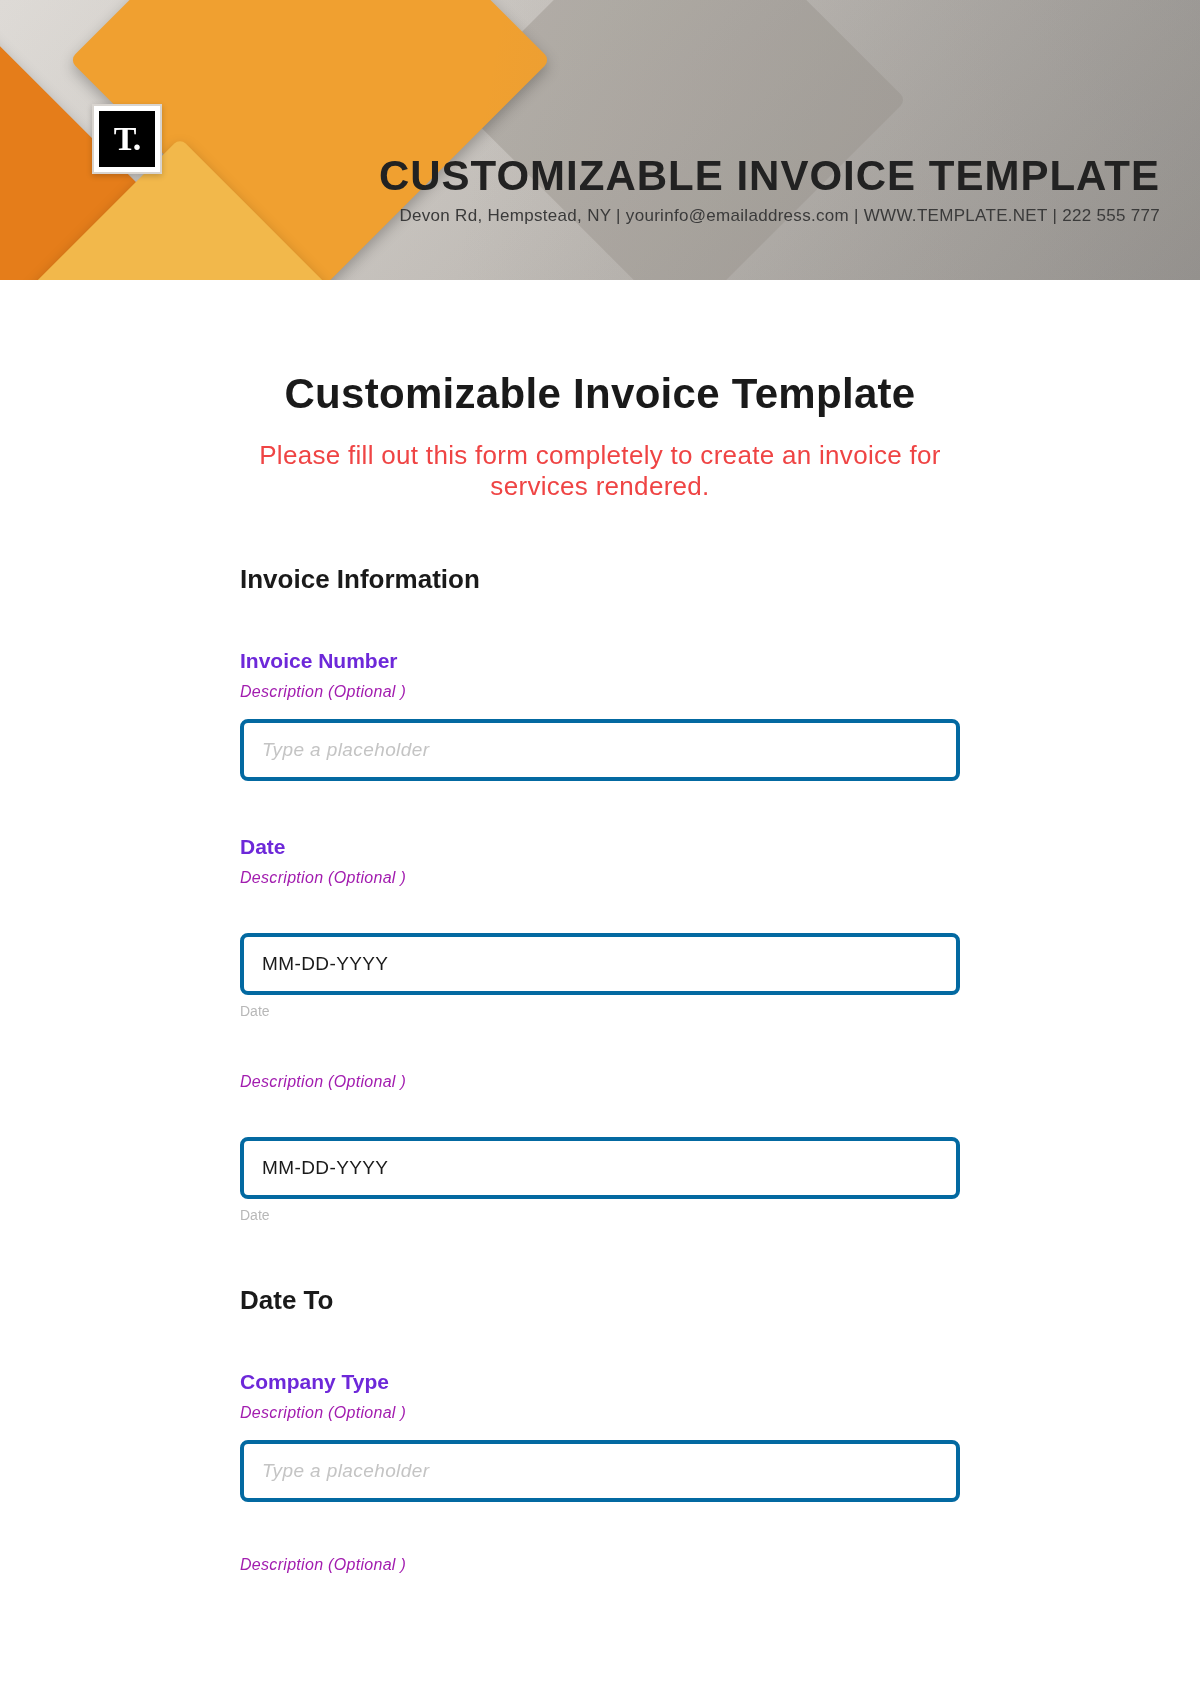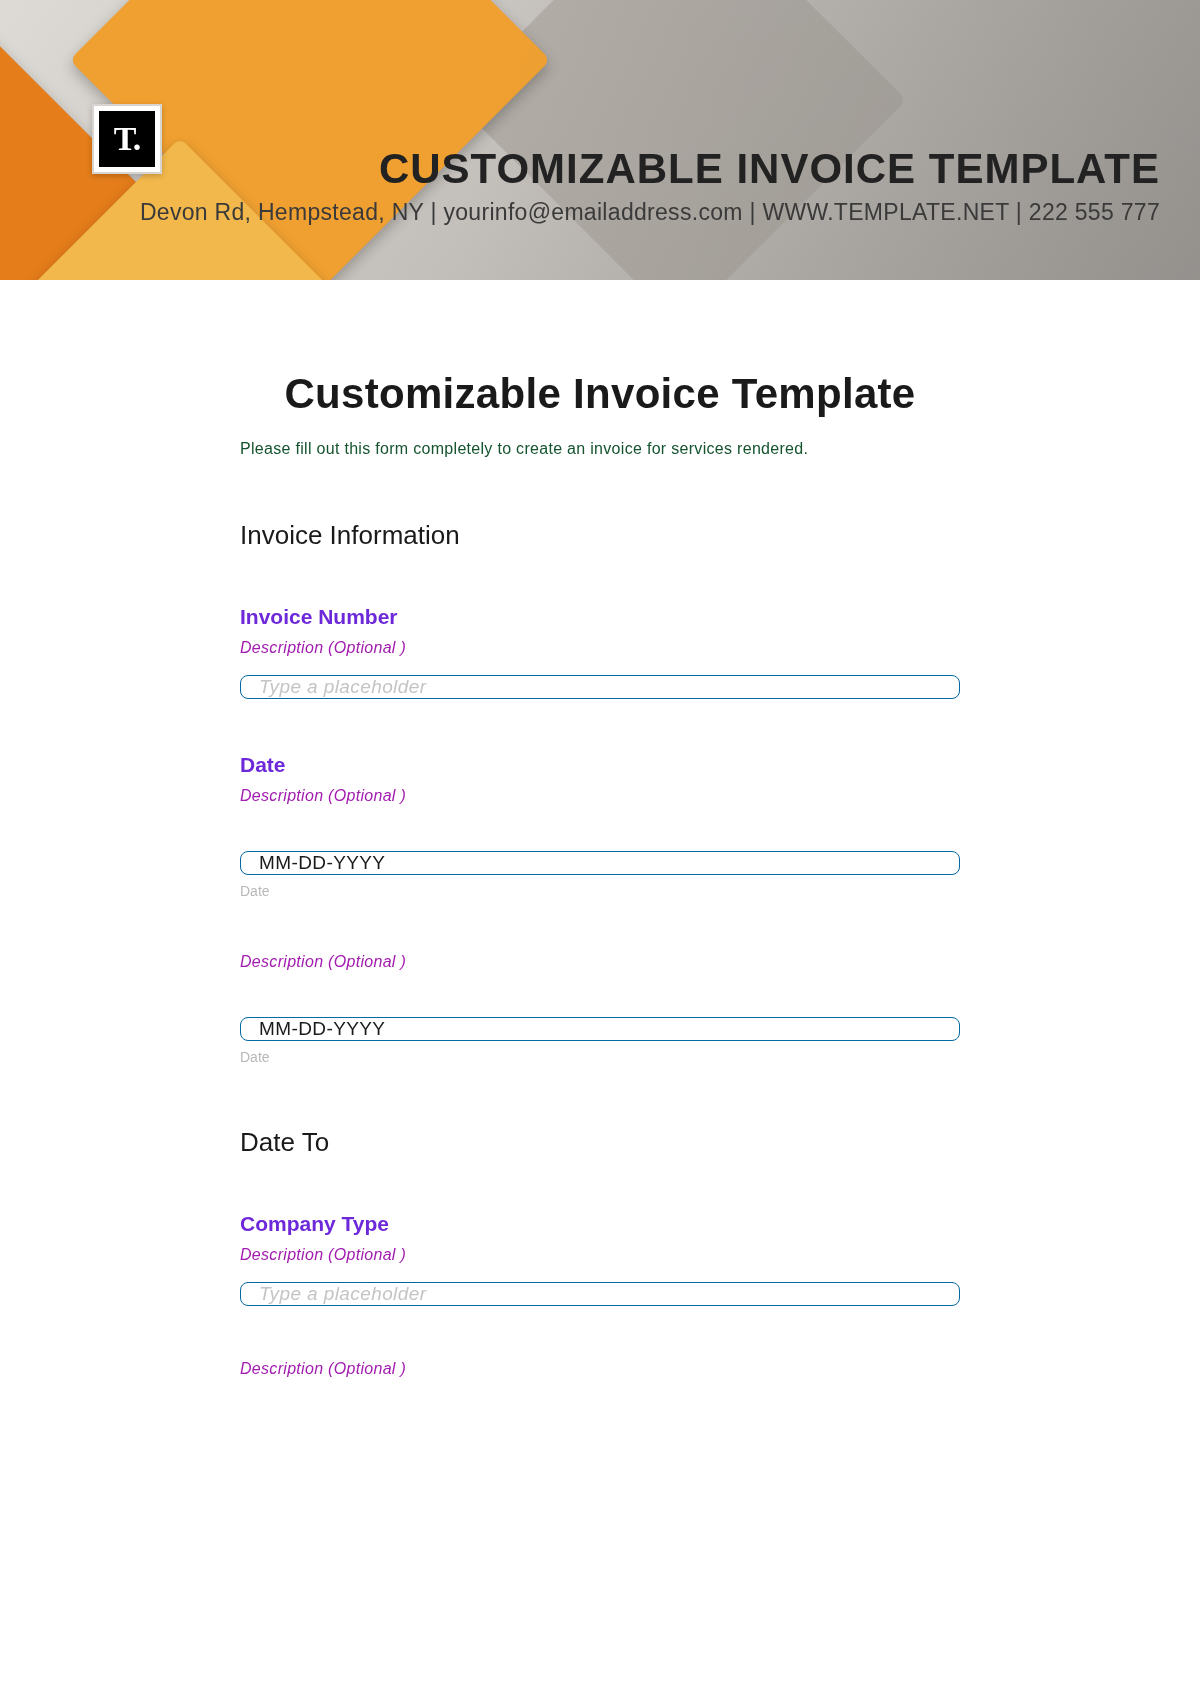--- a/index.html
+++ b/index.html
@@ -69,47 +69,47 @@
     z-index: 5;
     color: #2a2a2a;
   }
   .banner-title {
     font-size: 42px;
     font-weight: 800;
     letter-spacing: 1px;
     color: #222;
   }
   .banner-sub {
-    font-size: 23px;
+    font-size: 17px;
     color: #3a3a3a;
     margin-top: 6px;
     letter-spacing: 0.3px;
   }
   .content {
     max-width: 920px;
     margin: 0 auto;
     padding: 90px 100px 40px 100px;
   }
   .page-title {
     text-align: center;
     font-size: 42px;
     font-weight: 700;
     color: #1a1a1a;
     letter-spacing: 0.3px;
   }
   .page-sub {
-    text-align: left;
-    font-size: 16px;
-    color: #14532d;
+    text-align: center;
+    font-size: 26px;
+    color: #ef4444;
     margin-top: 22px;
     letter-spacing: 0.3px;
   }
   .section-title {
     font-size: 26px;
-    font-weight: 400;
+    font-weight: 700;
     margin-top: 62px;
     color: #1a1a1a;
   }
   .field {
     margin-top: 54px;
   }
   .field-label {
     font-size: 21px;
     font-weight: 700;
     color: #6d28d9;
@@ -117,23 +117,23 @@
   .field-desc {
     font-size: 16px;
     font-style: italic;
     color: #a21caf;
     margin-top: 10px;
     letter-spacing: 0.3px;
   }
   .field-input {
     width: 100%;
     margin-top: 18px;
-    padding: 0 18px;
+    padding: 16px 18px;
     font-size: 19px;
-    border: 1px solid #0369a1;
+    border: 4px solid #0369a1;
     border-radius: 8px;
     background: #fff;
     color: #1a1a1a;
     font-family: inherit;
     letter-spacing: 0.4px;
   }
   .field-input::placeholder {
     color: #c4c4c4;
     font-style: italic;
   }

